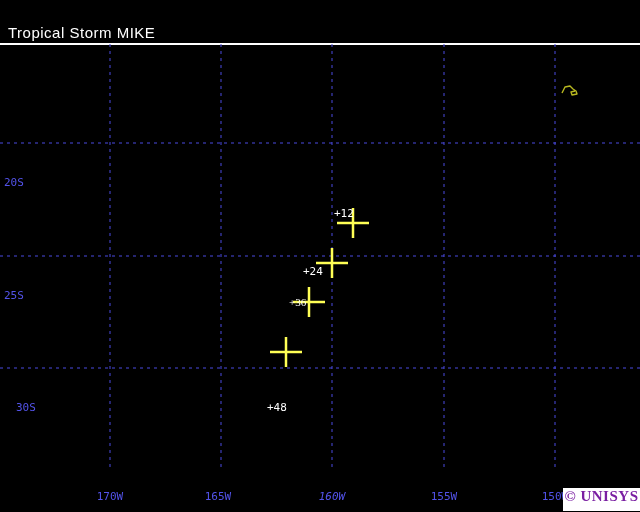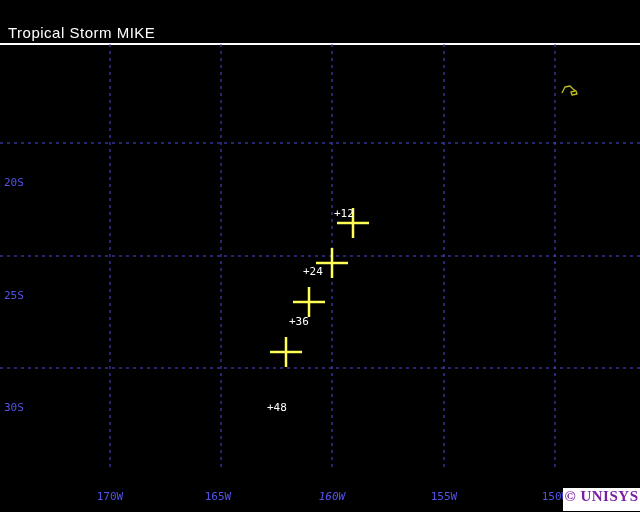--- a/index.html
+++ b/index.html
@@ -58,20 +58,20 @@
       <line x1="286" y1="337" x2="286" y2="367" stroke="#ffff55" stroke-width="2.5"></line>
     </svg>
   <div id="label-layer">
       <div class="axis-label lon-label" style="left: 110px; top: 451px; color: rgb(83, 83, 234);">170W</div>
       <div class="axis-label lon-label" style="left: 218px; top: 451px; color: rgb(83, 83, 234);">165W</div>
       <div class="axis-label lon-label" style="left: 332px; top: 451px; color: rgb(83, 83, 234); font-style: italic;">160W</div>
       <div class="axis-label lon-label" style="left: 444px; top: 451px; color: rgb(83, 83, 234);">155W</div>
       <div class="axis-label lon-label" style="left: 555px; top: 451px; color: rgb(83, 83, 234);">150W</div>
       <div class="axis-label lat-label" style="left: 4px; top: 137px; color: rgb(83, 83, 234);">20S</div>
       <div class="axis-label lat-label" style="left: 4px; top: 250px; color: rgb(83, 83, 234);">25S</div>
-      <div class="axis-label lat-label" style="left: 4px; top: 362px; color: rgb(83, 83, 234);">30S</div>
+      <div class="axis-label lat-label" style="left: 16px; top: 362px; color: rgb(83, 83, 234);">30S</div>
       <div class="marker-label" style="left: 334px; top: 208px; color: rgb(255, 255, 255);">+12</div>
       <div class="marker-label" style="left: 303px; top: 266px; color: rgb(255, 255, 255);">+24</div>
-      <div class="marker-label" style="left: 289px; top: 316px; color: rgb(255, 255, 255);">+36</div>
+      <div class="marker-label" style="left: 289px; top: 297px; color: rgb(255, 255, 255); font-family: Liberation Serif, serif;">+36</div>
       <div class="marker-label" style="left: 267px; top: 355px; color: rgb(255, 255, 255); margin-top: 47px;">+48</div>
     </div>
   <div class="logo" style="color: rgb(122, 31, 162); background: rgb(255, 255, 255);">© UNISYS</div>
 </div>
 
 </body></html>

